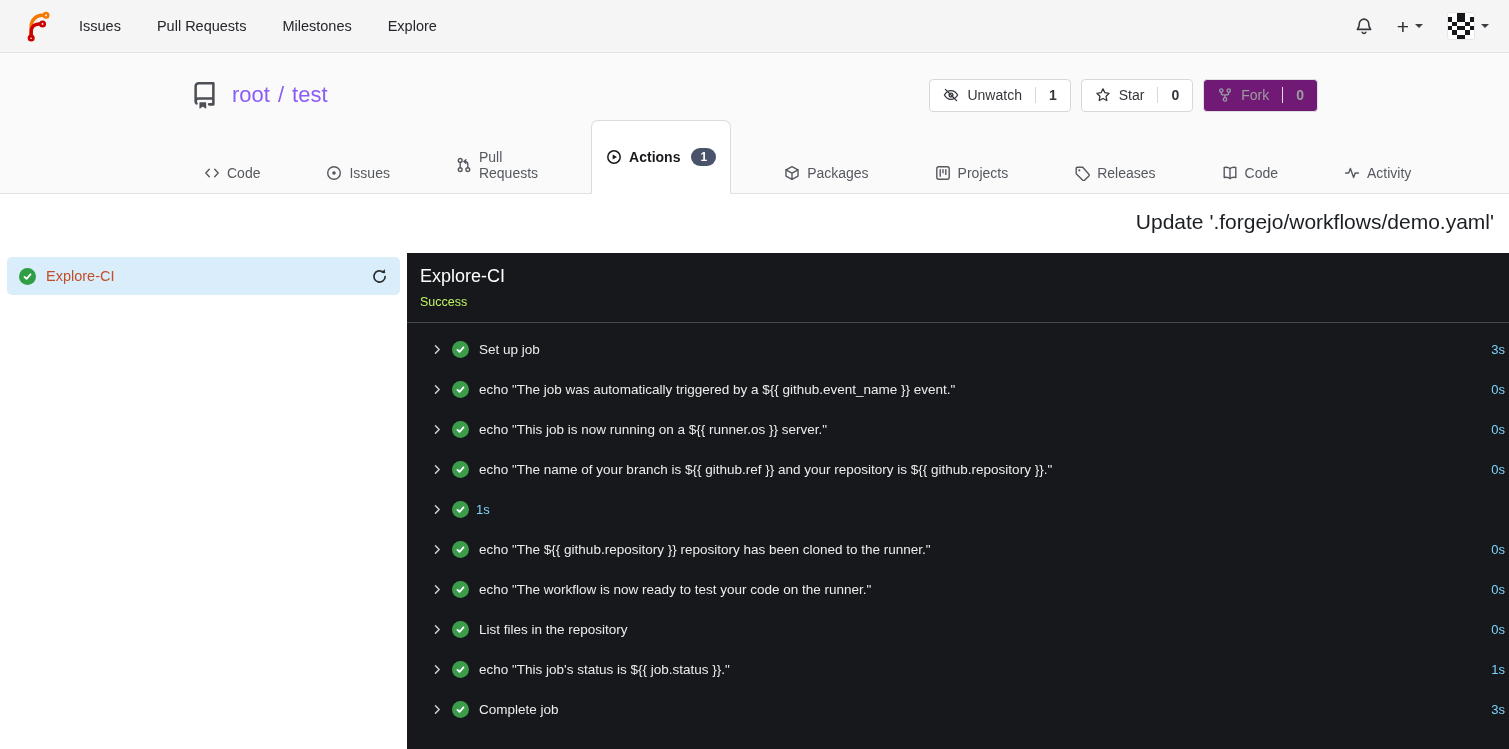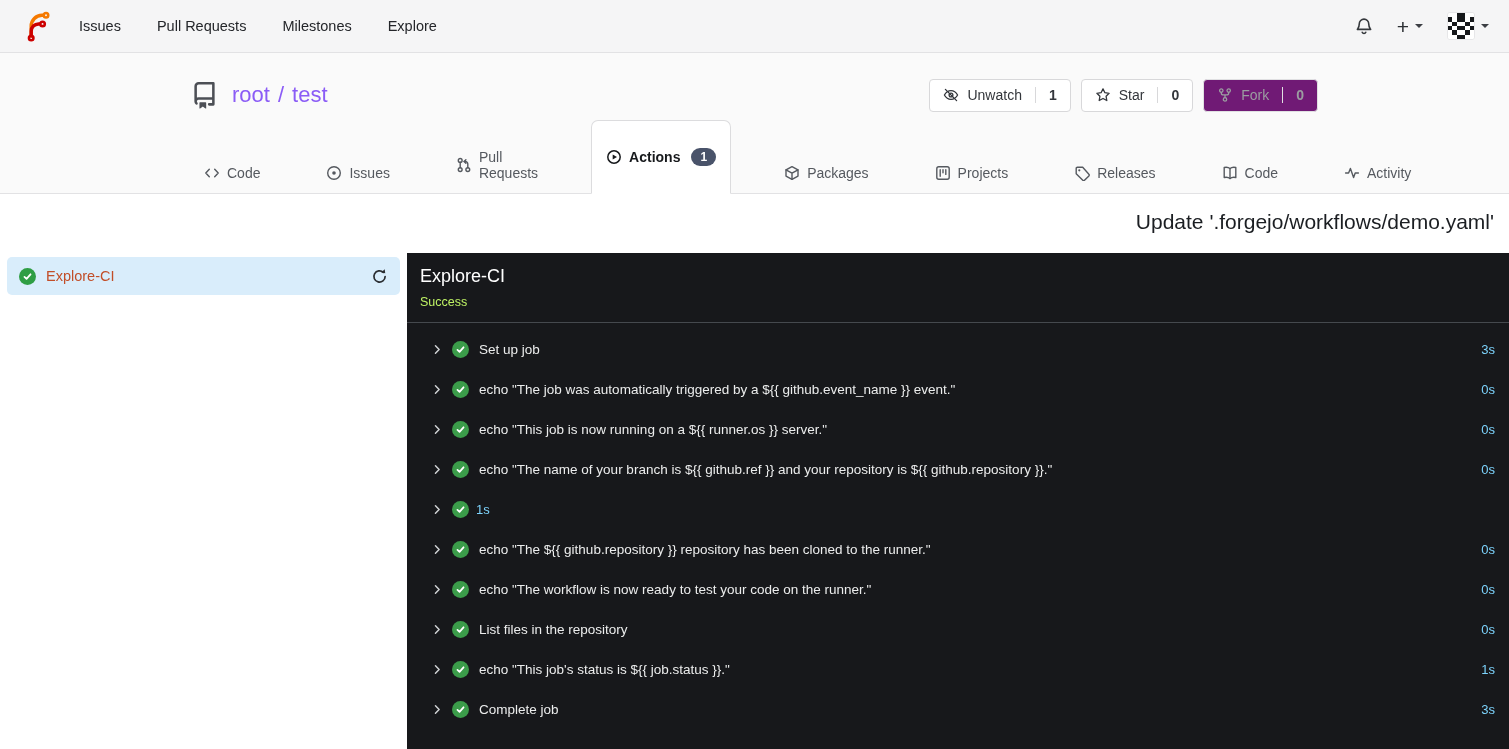--- a/index.html
+++ b/index.html
@@ -55,21 +55,21 @@
   .run-sidebar { width: 407px; flex: none; padding: 4px 7px 0 7px; background: #fff; }
   .job-item { display: flex; align-items: center; gap: 10px; background: #d9edfb; border-radius: 5px; padding: 0 12px; height: 38px; }
   .job-label { color: #c24e28; font-size: 14.5px; flex: 1; }
   .job-refresh { color: #2a2d31; display: flex; }
 
   .run-panel { flex: 1; background: #17181b; color: #e6e7e8; display: flex; flex-direction: column; overflow: hidden; }
   .panel-header { padding: 13px 16px 13px 13px; border-bottom: 1px solid #45494e; }
   .panel-title { font-size: 18px; color: #ffffff; font-weight: 400; margin: 0; }
   .panel-status { font-size: 12.5px; color: #bef264; margin-top: 8px; }
   .steps { padding-top: 6px; }
-  .step-row { display: flex; align-items: center; height: 40px; padding: 0 14px 0 24px; gap: 7px; font-size: 13.5px; }
+  .step-row { display: flex; align-items: center; height: 40px; padding: 0 4px 0 24px; gap: 7px; font-size: 13.5px; }
   .step-chevron { color: #d2d4d6; display: flex; width: 14px; flex: none; }
   .step-check { width: 17px; height: 17px; border-radius: 50%; background: #3b9c4a; display: flex; align-items: center; justify-content: center; flex: none; }
   .step-name { flex: 1; color: #eceded; margin-left: 3px; }
   .step-duration { color: #7dd3fc; font-size: 13px; }
   .sidebar-check { width: 17px; height: 17px; border-radius: 50%; background: #2f9e44; display: flex; align-items: center; justify-content: center; flex: none; }
 </style>
 </head>
 <body>
 
 <nav class="navbar">

